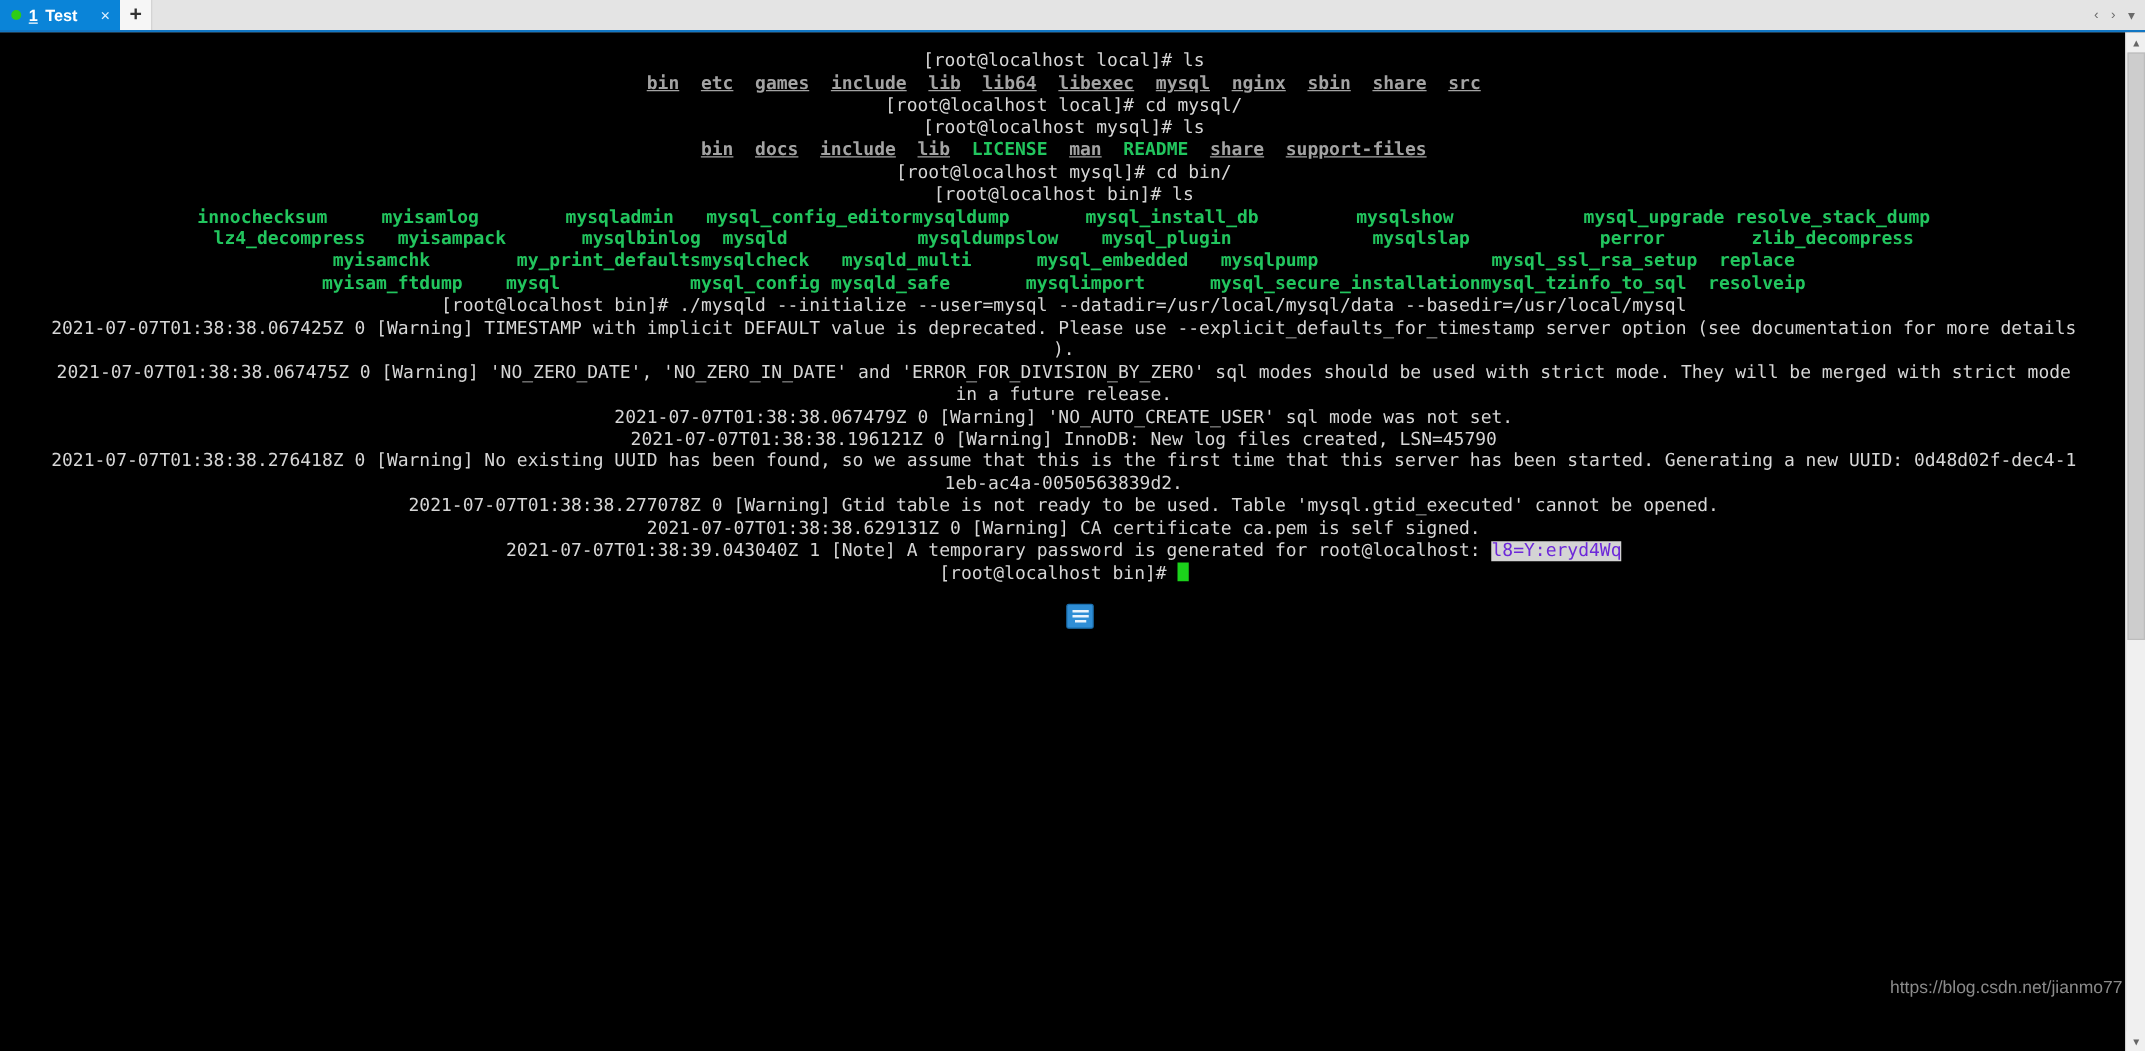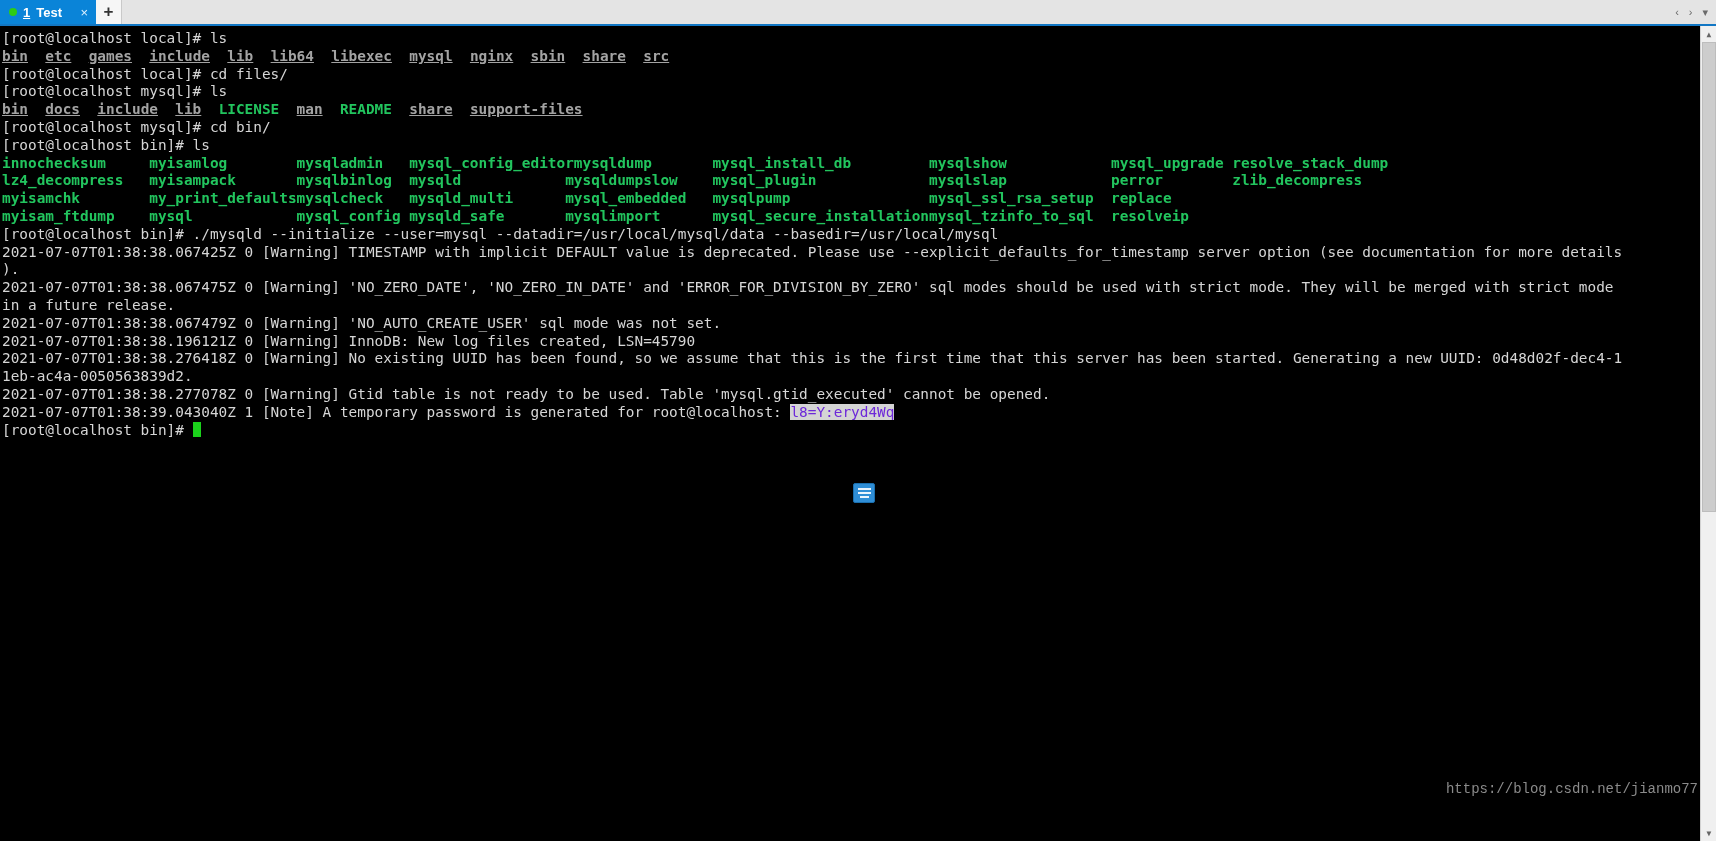--- a/index.html
+++ b/index.html
@@ -78,23 +78,24 @@
   
   #terminal-wrap {
     position: relative;
     width: 1716px;
     height: 815px;
     background: #000;
     display: flex;
   }
   #terminal {
     flex: 1 1 auto;
-    padding: 4px 0 0 2px;
+    padding: 15px 0 0 2px;
     overflow: hidden;
     position: relative;
+    text-align: center;
   }
   .line {
     font-family: "DejaVu Sans Mono", "Liberation Mono", monospace;
     font-size: 14.4px;
     line-height: 17.8px;
     color: #cfcfcf;
     white-space: pre;
     letter-spacing: 0px;
   }
   .c-prompt  { color: #d6d6d6; }
@@ -164,21 +165,21 @@
     border: 1px solid #bdbdbd;
     cursor: pointer;
   }
 
   
   #watermark {
     position: absolute;
     right: 18px;
     bottom: 44px;
     color: #8b8b8b;
-    font-family: Liberation Mono, monospace;
+    font-family: Liberation Sans, sans-serif;
     font-size: 14px;
     white-space: nowrap;
     user-select: none;
   }
 </style>
 </head>
 <body>
 
 <div id="tabbar">
   <div class="tab">
@@ -193,39 +194,40 @@
     <span>‹</span>
     <span>›</span>
     <span>▾</span>
   </div>
 </div>
 
 <div id="terminal-wrap">
   <div id="terminal">
       <div class="line"><span class="c-prompt">[root@localhost local]# </span><span class="c-white">ls</span></div>
       <div class="line"><span class="c-blue">bin</span><span>  </span><span class="c-blue">etc</span><span>  </span><span class="c-blue">games</span><span>  </span><span class="c-blue">include</span><span>  </span><span class="c-blue">lib</span><span>  </span><span class="c-blue">lib64</span><span>  </span><span class="c-blue">libexec</span><span>  </span><span class="c-blue">mysql</span><span>  </span><span class="c-blue">nginx</span><span>  </span><span class="c-blue">sbin</span><span>  </span><span class="c-blue">share</span><span>  </span><span class="c-blue">src</span></div>
-      <div class="line"><span class="c-prompt">[root@localhost local]# </span><span class="c-white">cd files/</span></div>
+      <div class="line"><span class="c-prompt">[root@localhost local]# </span><span class="c-white">cd mysql/</span></div>
       <div class="line"><span class="c-prompt">[root@localhost mysql]# </span><span class="c-white">ls</span></div>
       <div class="line"><span class="c-blue">bin</span><span>  </span><span class="c-blue">docs</span><span>  </span><span class="c-blue">include</span><span>  </span><span class="c-blue">lib</span><span>  </span><span class="c-green">LICENSE</span><span>  </span><span class="c-blue">man</span><span>  </span><span class="c-green">README</span><span>  </span><span class="c-blue">share</span><span>  </span><span class="c-blue">support-files</span></div>
       <div class="line"><span class="c-prompt">[root@localhost mysql]# </span><span class="c-white">cd bin/</span></div>
       <div class="line"><span class="c-prompt">[root@localhost bin]# </span><span class="c-white">ls</span></div>
       <div class="line"><span class="c-green">innochecksum     myisamlog        mysqladmin   mysql_config_editormysqldump       mysql_install_db         mysqlshow            mysql_upgrade resolve_stack_dump</span></div>
       <div class="line"><span class="c-green">lz4_decompress   myisampack       mysqlbinlog  mysqld            mysqldumpslow    mysql_plugin             mysqlslap            perror        zlib_decompress</span></div>
       <div class="line"><span class="c-green">myisamchk        my_print_defaultsmysqlcheck   mysqld_multi      mysql_embedded   mysqlpump                mysql_ssl_rsa_setup  replace</span></div>
       <div class="line"><span class="c-green">myisam_ftdump    mysql            mysql_config mysqld_safe       mysqlimport      mysql_secure_installationmysql_tzinfo_to_sql  resolveip</span></div>
       <div class="line"><span class="c-prompt">[root@localhost bin]# </span><span class="c-white">./mysqld --initialize --user=mysql --datadir=/usr/local/mysql/data --basedir=/usr/local/mysql</span></div>
       <div class="line"><span class="c-white">2021-07-07T01:38:38.067425Z 0 [Warning] TIMESTAMP with implicit DEFAULT value is deprecated. Please use --explicit_defaults_for_timestamp server option (see documentation for more details</span></div>
       <div class="line"><span class="c-white">).</span></div>
       <div class="line"><span class="c-white">2021-07-07T01:38:38.067475Z 0 [Warning] 'NO_ZERO_DATE', 'NO_ZERO_IN_DATE' and 'ERROR_FOR_DIVISION_BY_ZERO' sql modes should be used with strict mode. They will be merged with strict mode</span></div>
       <div class="line"><span class="c-white">in a future release.</span></div>
       <div class="line"><span class="c-white">2021-07-07T01:38:38.067479Z 0 [Warning] 'NO_AUTO_CREATE_USER' sql mode was not set.</span></div>
       <div class="line"><span class="c-white">2021-07-07T01:38:38.196121Z 0 [Warning] InnoDB: New log files created, LSN=45790</span></div>
       <div class="line"><span class="c-white">2021-07-07T01:38:38.276418Z 0 [Warning] No existing UUID has been found, so we assume that this is the first time that this server has been started. Generating a new UUID: 0d48d02f-dec4-1</span></div>
       <div class="line"><span class="c-white">1eb-ac4a-0050563839d2.</span></div>
       <div class="line"><span class="c-white">2021-07-07T01:38:38.277078Z 0 [Warning] Gtid table is not ready to be used. Table 'mysql.gtid_executed' cannot be opened.</span></div>
+      <div class="line"><span class="c-white">2021-07-07T01:38:38.629131Z 0 [Warning] CA certificate ca.pem is self signed.</span></div>
       <div class="line"><span class="c-white">2021-07-07T01:38:39.043040Z 1 [Note] A temporary password is generated for root@localhost: </span><span class="sel">l8=Y:eryd4Wq</span></div>
       <div class="line"><span class="c-prompt">[root@localhost bin]# </span><span class="cursor"></span></div>
     </div>
 
   <div id="copy-btn">
     <i></i>
       <i></i>
       <i class="short"></i>
   </div>
 

